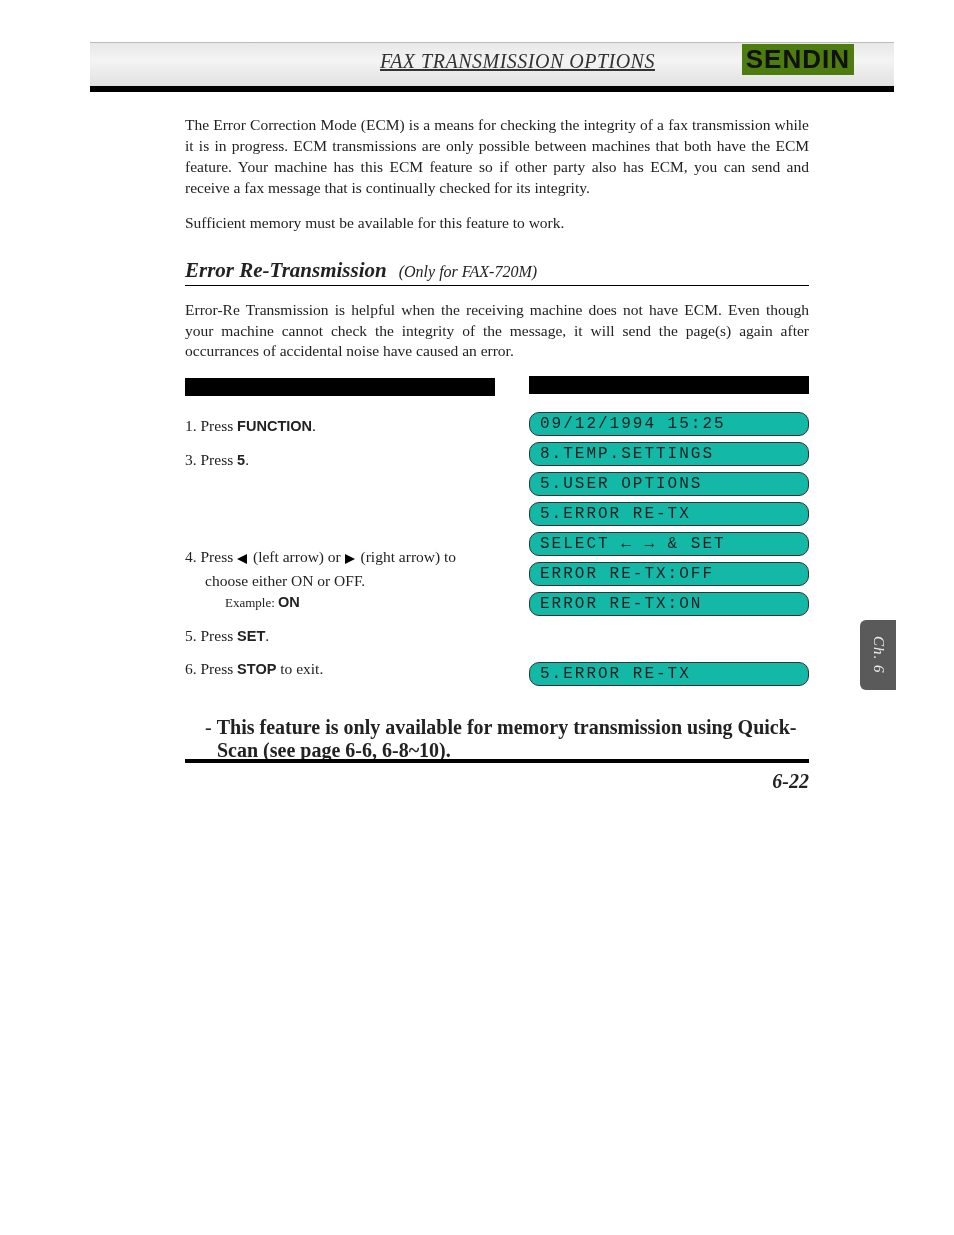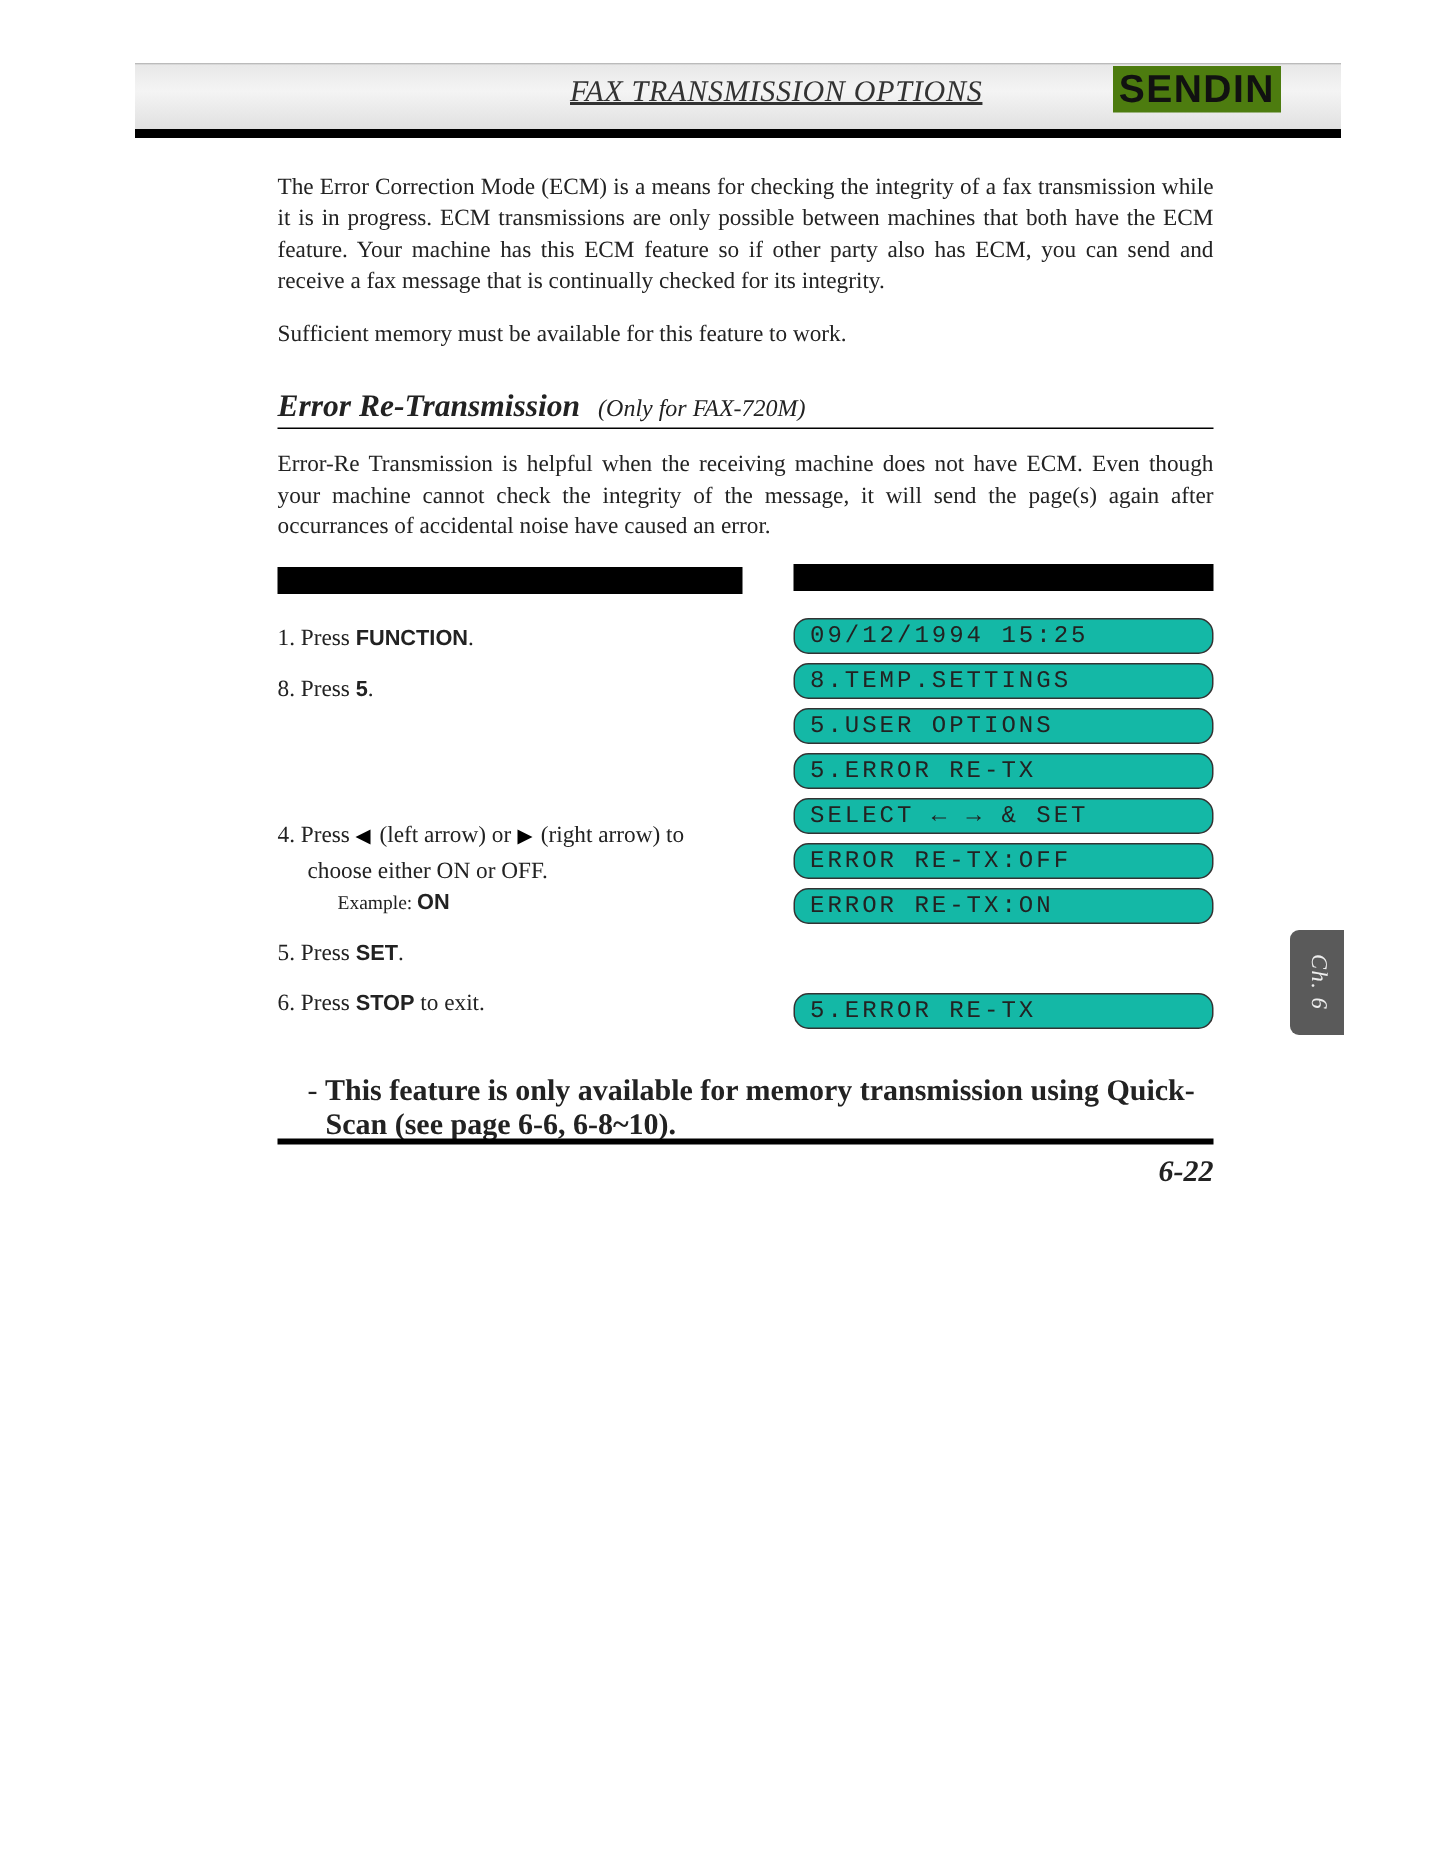--- a/index.html
+++ b/index.html
@@ -223,21 +223,21 @@
     <div class="para">Error-Re Transmission is helpful when the receiving machine does not have ECM. Even though your machine cannot check the integrity of the message, it will send the page(s) again after occurrances of accidental noise have caused an error.</div>
 
     <div class="two-col">
       <div class="col-left">
         <div class="blackbar"></div>
         <div class="steps">
           <div class="step">
             <span>1. Press </span><span class="b">FUNCTION</span><span>.</span>
           </div>
           <div class="step">
-            <span>8. Press </span><span class="b">5</span><span>.</span>
+            <span>3. Press </span><span class="b">5</span><span>.</span>
           </div>
           <div class="step4-spacer"></div>
           <div class="step">
             <span>4. Press </span><span class="tri-left"></span><span> (left arrow) or </span><span class="tri-right"></span><span> (right arrow) to choose either ON or OFF.</span>
             <span class="sm"><span>Example: </span><span class="b">ON</span></span>
           </div>
           <div class="step">
             <span>5. Press </span><span class="b">SET</span><span>.</span>
           </div>
           <div class="step">

